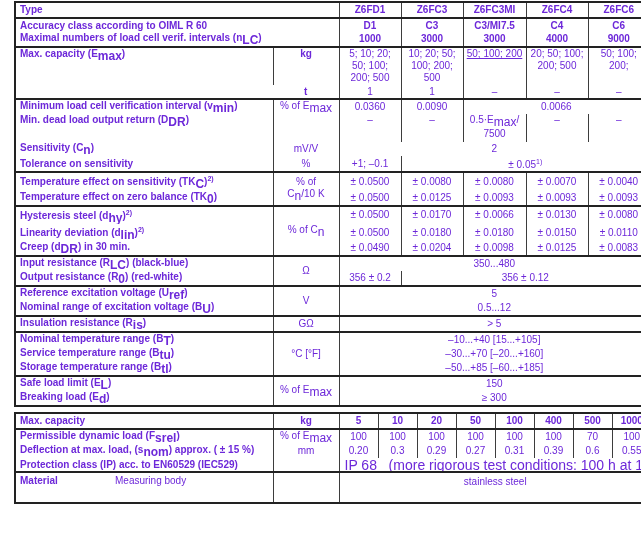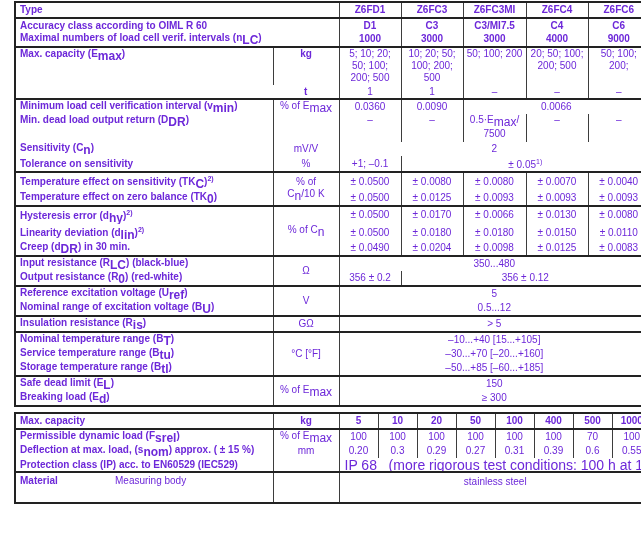--- a/index.html
+++ b/index.html
@@ -85,21 +85,21 @@
       <td class="v b">3000</td>
       <td class="v b">4000</td>
       <td class="v b">9000</td>
     </tr>
 
     <tr class="rkg">
       <td class="lbl b span-end" rowspan="2" style="vertical-align:top;"><span>Max. capacity (E</span><sub>max</sub><span>)</span></td>
       <td class="u b" style="vertical-align:top;">kg</td>
       <td class="v" style="vertical-align:top;">5; 10; 20; 50; 100; 200; 500</td>
       <td class="v" style="vertical-align:top;">10; 20; 50; 100; 200; 500</td>
-      <td class="v" style="vertical-align:top;">50; 100; 200</td>
+      <td class="v" style="vertical-align:top;text-decoration:underline;">50; 100; 200</td>
       <td class="v" style="vertical-align:top;text-align:center;">20; 50; 100; 200; 500</td>
       <td class="v" style="vertical-align:top;">50; 100; 200;</td>
     </tr>
     <tr class="gb">
       <td class="u b">t</td>
       <td class="v">1</td>
       <td class="v">1</td>
       <td class="v">–</td>
       <td class="v">–</td>
       <td class="v">–</td>
@@ -148,21 +148,21 @@
     <tr class="gb">
       <td class="lbl b"><span>Temperature effect on zero balance (TK</span><sub>0</sub><span>)</span></td>
       <td class="v">± 0.0500</td>
       <td class="v">± 0.0125</td>
       <td class="v">± 0.0093</td>
       <td class="v">± 0.0093</td>
       <td class="v">± 0.0093</td>
     </tr>
 
     <tr>
-      <td class="lbl b"><span>Hysteresis error (d</span><sub>hy</sub><span>)</span><sup>2)</sup></td>
+      <td class="lbl b"><span>Hysteresis steel (d</span><sub>hy</sub><span>)</span><sup>2)</sup></td>
       <td class="u span-end" rowspan="3"><span>% of C</span><sub>n</sub></td>
       <td class="v">± 0.0500</td>
       <td class="v">± 0.0170</td>
       <td class="v">± 0.0066</td>
       <td class="v">± 0.0130</td>
       <td class="v">± 0.0080</td>
     </tr>
     <tr>
       <td class="lbl b"><span>Linearity deviation (d</span><sub>lin</sub><span>)</span><sup>2)</sup></td>
       <td class="v">± 0.0500</td>
@@ -215,21 +215,21 @@
     <tr>
       <td class="lbl b"><span>Service temperature range (B</span><sub>tu</sub><span>)</span></td>
       <td class="v" colspan="5">–30...+70 [–20...+160]</td>
     </tr>
     <tr class="gb">
       <td class="lbl b"><span>Storage temperature range (B</span><sub>tl</sub><span>)</span></td>
       <td class="v" colspan="5">–50...+85 [–60...+185]</td>
     </tr>
 
     <tr>
-      <td class="lbl b"><span>Safe dead limit (E</span><sub>L</sub><span>)</span></td>
+      <td class="lbl b"><span>Safe load limit (E</span><sub>L</sub><span>)</span></td>
       <td class="u" rowspan="2"><span>% of E</span><sub>max</sub></td>
       <td class="v" colspan="5">150</td>
     </tr>
     <tr>
       <td class="lbl b"><span>Breaking load (E</span><sub>d</sub><span>)</span></td>
       <td class="v" colspan="5">≥ 300</td>
     </tr>
   </tbody>
     </table>
 

